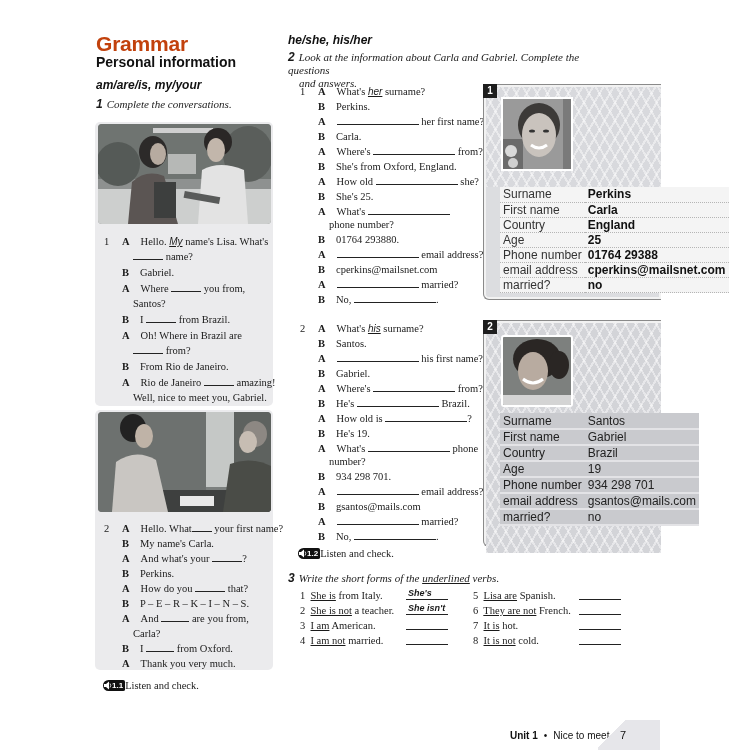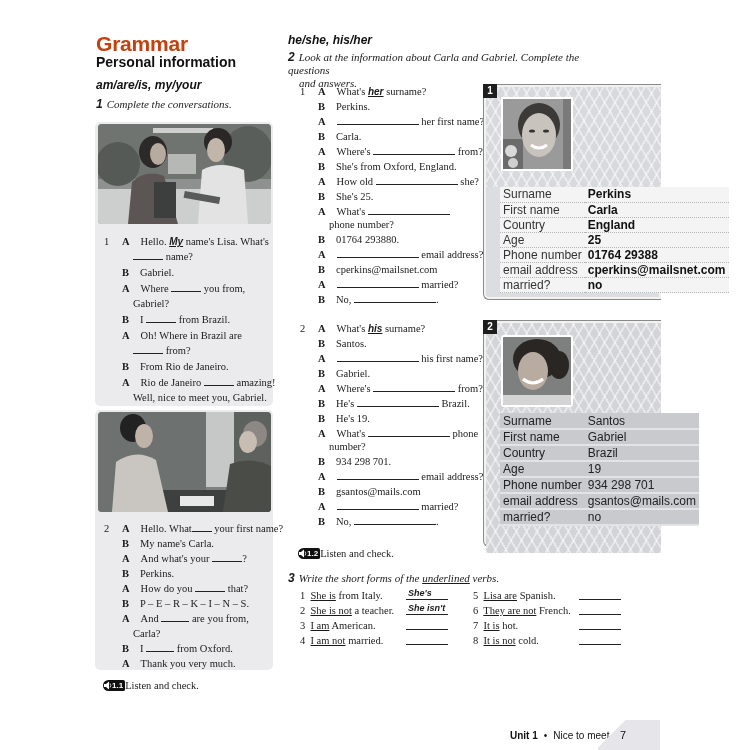--- a/index.html
+++ b/index.html
@@ -15,21 +15,21 @@
 
   .panel { position: absolute; background: #ebebed; border-radius: 5px; }
   .photo { position: absolute; border-radius: 4px; overflow: hidden; }
 
   .dlg { position: absolute; font-size: 10.5px; line-height: 15px; }
   .dlg .row { position: relative; padding-left: 18px; white-space: nowrap; }
   .dlg .row .n { position: absolute; left: 0; }
   .dlg .row .sp { display: inline-block; width: 11px; font-weight: normal; }
   .dlg .row .cont { padding-left: 11px; display: block; }
   .blank { display: inline-block; border-bottom: 1px solid #222; height: 10px; vertical-align: baseline; }
-  .ex { font-family: "Liberation Sans", sans-serif; font-style: italic; font-weight: bold; text-decoration: underline; font-size: 10px; }
+  .ex { font-family: "Liberation Sans", sans-serif; font-style: italic; font-weight: normal; text-decoration: underline; font-size: 10px; }
 
   .listen { position: absolute; font-size: 10.5px; display: flex; align-items: center; }
   .audio-badge { display: inline-flex; align-items: center; background: #111; color: #fff; border-radius: 6px 2px 2px 6px; height: 11px; padding: 0 2px 0 1px; font-family: "Liberation Sans", sans-serif; font-size: 8px; font-weight: bold; }
   .audio-badge .spk { display: inline-block; width: 8px; height: 9px; }
 
   
   .card { position: absolute; left: 483px; width: 178px; border: 1px solid #8a8a8a; border-right: none; border-radius: 6px 0 0 6px; background: #dcdde0; box-shadow: inset 0 0 0 2px #f2f2f2; }
   .card .pattern { position: absolute; left: 2px; right: 0; top: 2px; height: 100px;
      background-image: repeating-linear-gradient(60deg, rgba(255,255,255,0.45) 0 2px, transparent 2px 9px),
                        repeating-linear-gradient(-60deg, rgba(255,255,255,0.45) 0 2px, transparent 2px 9px);
@@ -88,21 +88,21 @@
     <path d="M100 100 L104 46 Q122 36 146 46 L150 100 Z" fill="#e3e3e3"></path>
     <rect x="86" y="70" width="36" height="7" fill="#585a59" transform="rotate(10 104 73)"></rect>
   </svg>
 </div>
 
 <div class="dlg" style="left:104px; top:234px; width:170px;">
   <div class="row"><span class="n">1</span><b>A</b><span class="sp"></span><span>Hello. </span><span class="ex">My</span><span> name's Lisa. What's</span>
     <span class="cont"><span class="blank" style="width:30px;"></span><span> name?</span></span></div>
   <div class="row" style="margin-top:1px;"><b>B</b><span class="sp"></span><span>Gabriel.</span></div>
   <div class="row" style="margin-top:1px;"><b>A</b><span class="sp"></span><span>Where </span><span class="blank" style="width:30px;"></span><span> you from,</span>
-    <span class="cont">Gabriel?</span></div>
+    <span class="cont">Santos?</span></div>
   <div class="row" style="margin-top:1px;"><b>B</b><span class="sp"></span><span>I </span><span class="blank" style="width:30px;"></span><span> from Brazil.</span></div>
   <div class="row" style="margin-top:1px;"><b>A</b><span class="sp"></span><span>Oh! Where in Brazil are</span>
     <span class="cont"><span class="blank" style="width:30px;"></span><span> from?</span></span></div>
   <div class="row" style="margin-top:1px;"><b>B</b><span class="sp"></span><span>From Rio de Janeiro.</span></div>
   <div class="row" style="margin-top:1px;"><b>A</b><span class="sp"></span><span>Rio de Janeiro </span><span class="blank" style="width:30px;"></span><span> amazing!</span>
     <span class="cont">Well, nice to meet you, Gabriel.</span></div>
   <div class="row" style="margin-top:1px;"><b>B</b><span class="sp"></span><span>Thank you. And you.</span></div>
 </div>
 
 <div class="panel" style="left:95px; top:410px; width:178px; height:260px;"></div>
@@ -223,20 +223,21 @@
     </table>
 </div>
 
 <div class="dlg" style="left:300px; top:321px; width:180px;">
   <div class="row"><span class="n">2</span><b>A</b><span class="sp"></span><span>What's </span><span class="ex">his</span><span> surname?</span></div>
   <div class="row"><b>B</b><span class="sp"></span><span>Santos.</span></div>
   <div class="row"><b>A</b><span class="sp"></span><span class="blank" style="width:82px;"></span><span> his first name?</span></div>
   <div class="row"><b>B</b><span class="sp"></span><span>Gabriel.</span></div>
   <div class="row"><b>A</b><span class="sp"></span><span>Where's </span><span class="blank" style="width:82px;"></span><span> from?</span></div>
   <div class="row"><b>B</b><span class="sp"></span><span>He's </span><span class="blank" style="width:82px;"></span><span> Brazil.</span></div>
+  <div class="row"><b>A</b><span class="sp"></span><span>How old is </span><span class="blank" style="width:82px;"></span><span>?</span></div>
   <div class="row"><b>B</b><span class="sp"></span><span>He's 19.</span></div>
   <div class="row"><b>A</b><span class="sp"></span><span>What's </span><span class="blank" style="width:82px;"></span><span> phone</span>
     <span class="cont" style="margin-top:-2px;">number?</span></div>
   <div class="row"><b>B</b><span class="sp"></span><span>934 298 701.</span></div>
   <div class="row"><b>A</b><span class="sp"></span><span class="blank" style="width:82px;"></span><span> email address?</span></div>
   <div class="row"><b>B</b><span class="sp"></span><span>gsantos@mails.com</span></div>
   <div class="row"><b>A</b><span class="sp"></span><span class="blank" style="width:82px;"></span><span> married?</span></div>
   <div class="row"><b>B</b><span class="sp"></span><span>No, </span><span class="blank" style="width:82px;"></span><span>.</span></div>
 </div>
 

